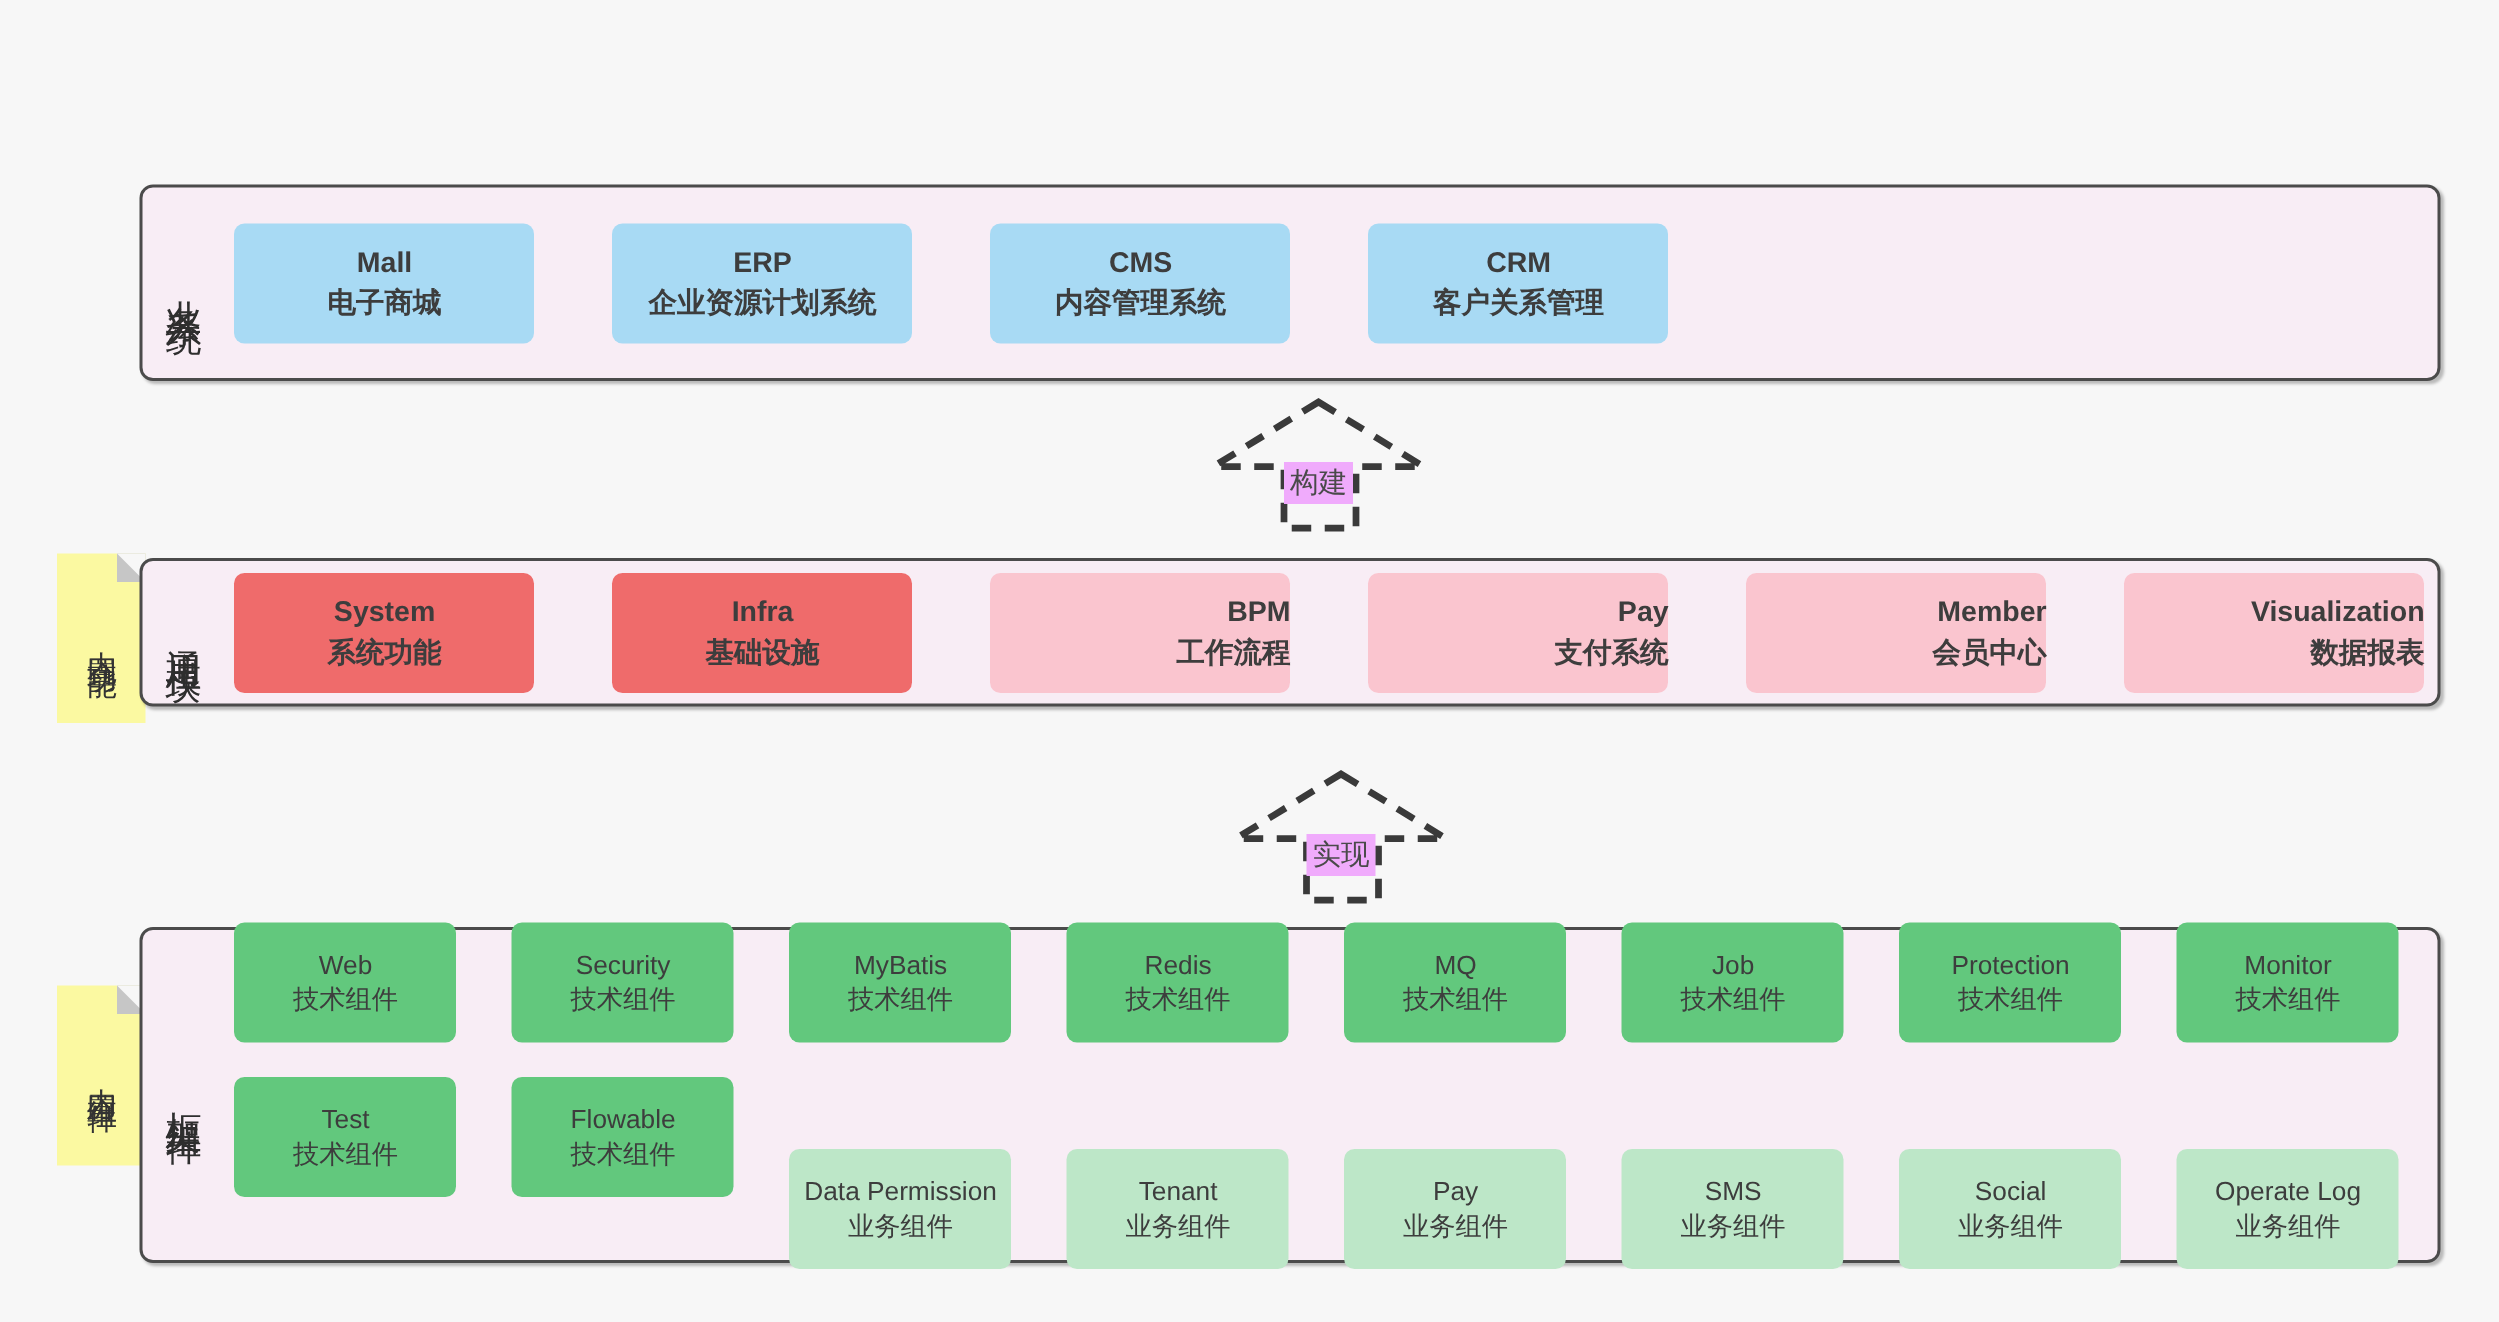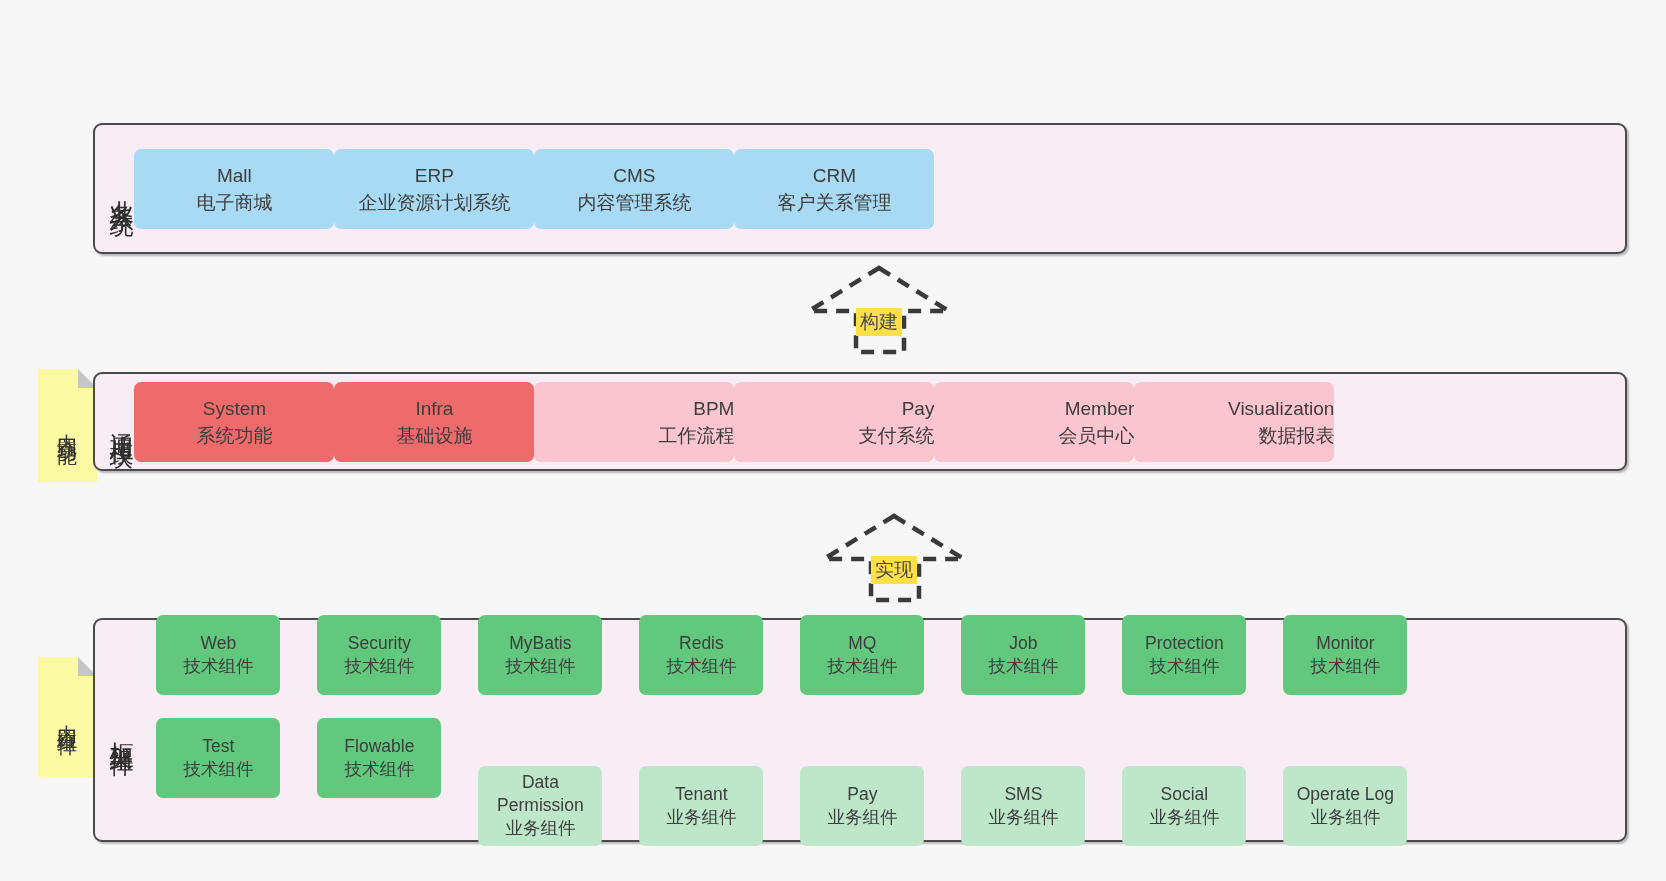--- a/index.html
+++ b/index.html
@@ -21,34 +21,34 @@
   }
   #sec-business{top:123px;height:131px;}
   #sec-modules{top:372px;height:99px;}
   #sec-framework{top:618px;height:224px;}
 
   .vlabel{
     writing-mode:vertical-rl;text-orientation:upright;
     font-size:24px;letter-spacing:4px;line-height:1.1;
     color:#2e2e2e;margin-left:13px;flex:0 0 auto;
   }
-  .boxes{display:flex;}
+  .boxes{display:flex;gap:52px;margin-left:22px;font-weight:bold;}
   .box{
     width:200px;height:80px;border-radius:7px;
     display:flex;flex-direction:column;align-items:center;justify-content:center;
     text-align:center;font-size:19px;line-height:27px;
   }
   .box.blue{background:#a8daf4;}
   .box.strong-red{background:#ef6b6b;}
   .box.light-pink{background:#fac5cf;align-items:flex-end;}
 
   .rows{display:flex;flex-direction:column;gap:23px;margin-left:22px;}
   .frow{display:flex;gap:37px;}
   .fbox{
-    width:124px;height:80px;border-radius:7px;
+    width:148px;height:80px;border-radius:7px;
     display:flex;flex-direction:column;align-items:center;justify-content:center;
     text-align:center;font-size:17.5px;line-height:23px;
   }
   .fbox .bn{max-width:140px;}
   .fbox.strong-green{background:#62c87d;}
   .fbox.light-green{background:#bde7c8;margin-top:48px;}
 
   .sticky{
     position:absolute;width:59px;background:#fbf9a1;
     display:flex;align-items:center;justify-content:center;
@@ -69,21 +69,21 @@
   .arrow{position:absolute;width:146px;height:90px;z-index:2;}
   #arrow-build{left:806px;top:265px;}
   #arrow-impl{left:821px;top:513px;}
   .arrow svg{position:absolute;left:0;top:0;}
   .arrow path{
     fill:none;stroke:#3a3a3a;stroke-width:4.5;
     stroke-dasharray:13 9;
   }
   .arrow-label{
     position:absolute;left:50%;top:43px;transform:translateX(-50%);
-    background:#fde047;padding:1px 4px;
+    background:#f0abfc;padding:1px 4px;
     font-size:19px;color:#4a4a4a;white-space:nowrap;
   }
 </style>
 </head>
 <body>
 
 <div class="sticky" id="sticky-modules">
   <span class="stext">内置功能</span>
 </div>
 

